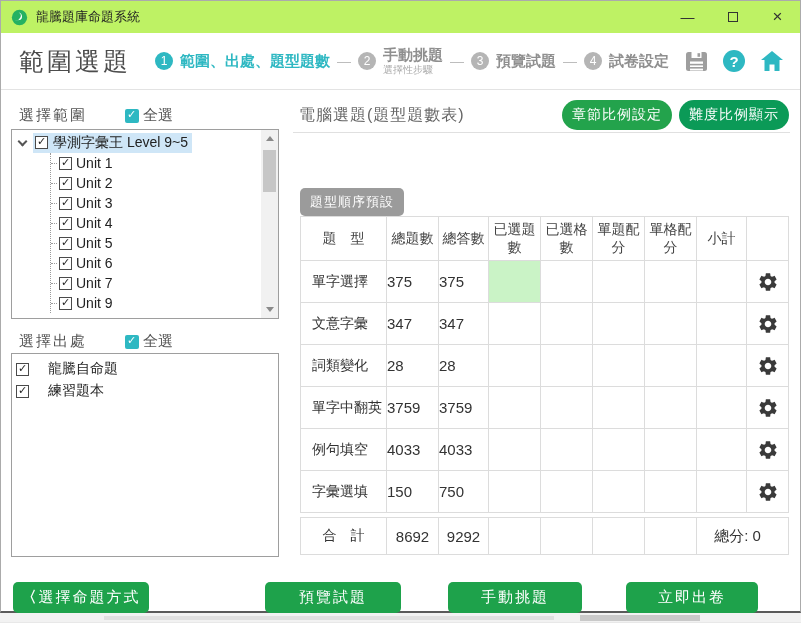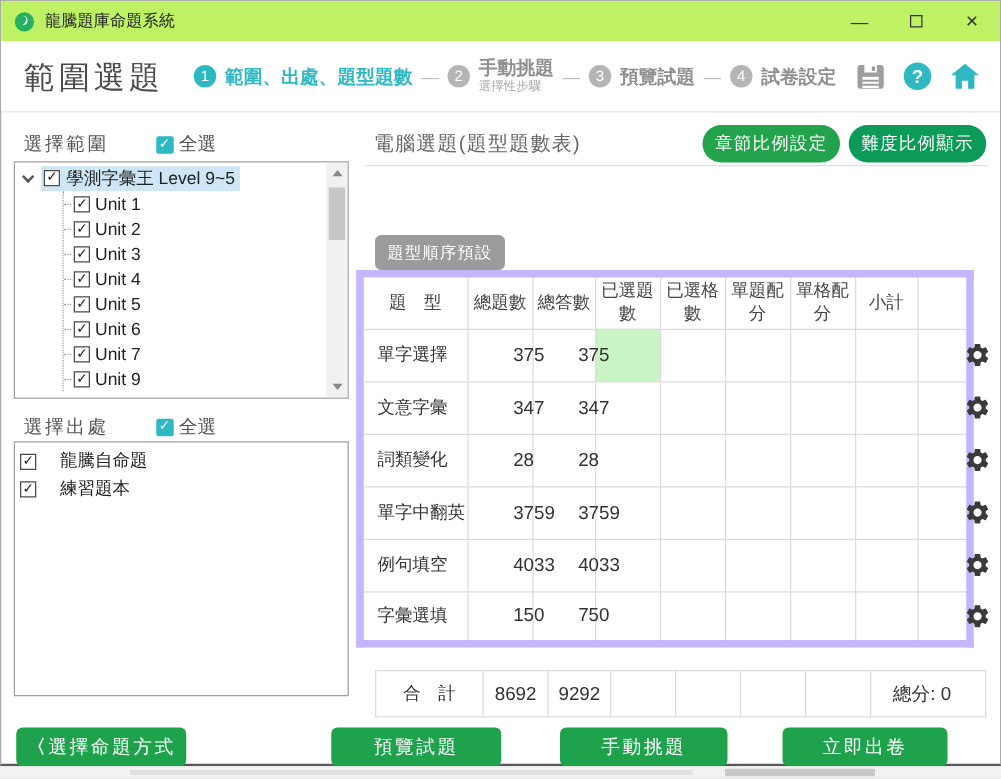--- a/index.html
+++ b/index.html
@@ -75,29 +75,29 @@
   .main-title { position:absolute; left:298px; top:104px; font-size:16px; color:#666; letter-spacing:1px; }
   .ratio-btns { position:absolute; right:11px; top:99px; display:flex; gap:7px; }
   .btn-green { border:none; color:#fff; border-radius:15px; font-size:14px; padding:6px 10px;
     cursor:pointer; font-family:inherit; letter-spacing:1px; }
   .btn-chapter { background:#23a34c; }
   .btn-difficulty { background:#0b9a57; }
   .right-divider { position:absolute; left:292px; right:10px; top:131px; border-top:1px solid #e0e0e0; }
   .pill { position:absolute; left:299px; top:187px; background:#9b9b9b; color:#fff; font-size:13px;
     padding:5px 10px; border-radius:5px; letter-spacing:1px; cursor:default; }
   table { border-collapse:collapse; table-layout:fixed; background:#fff; }
-  .qtable { position:absolute; left:284px; top:215px; width:488px; border:6px solid #c4b5fd; }
+  .qtable { position:absolute; left:299px; top:215px; width:488px; border:1px solid #c4b5fd; }
   .qtable th, .qtable td { border:1px solid #dcdcdc; font-weight:normal; }
   .qtable th { height:44px; font-size:14px; color:#444; text-align:center; }
-  .qtable td { height:42px; font-size:15px; color:#333; text-align:left;padding-left:36px; }
+  .qtable td { height:42px; font-size:15px; color:#333; text-align:left; }
   .qtable td.type { text-align:left; padding-left:11px; font-size:14px; }
   td.cell-selected { background:#caf3c6; }
   .gear-cell { cursor:pointer; }
   .gear-cell svg { display:block; margin:0 auto; }
-  .totaltable { position:absolute; left:299px; top:535px; width:488px; border:1px solid #c9c9c9; }
+  .totaltable { position:absolute; left:299px; top:516px; width:488px; border:1px solid #c9c9c9; }
   .totaltable td { border:1px solid #dcdcdc; height:37px; font-size:15px; color:#333; text-align:center; }
   .totaltable td.type { font-size:14px; }
   .score-cell { text-align:left; padding-right:10px; color:#e8442e; font-size:14px; }
   
   .bottom-btn { position:absolute; top:581px; height:31px; background:#1ea24b; color:#fff; border:none;
     border-radius:5px; font-size:15px; letter-spacing:2px; cursor:pointer; font-family:inherit; }
   .btn-back { left:12px; width:136px; }
   .btn-back .chev { font-weight:bold; margin-right:2px; letter-spacing:0; }
   .btn-preview { left:264px; width:136px; }
   .btn-manual { left:447px; width:134px; }

